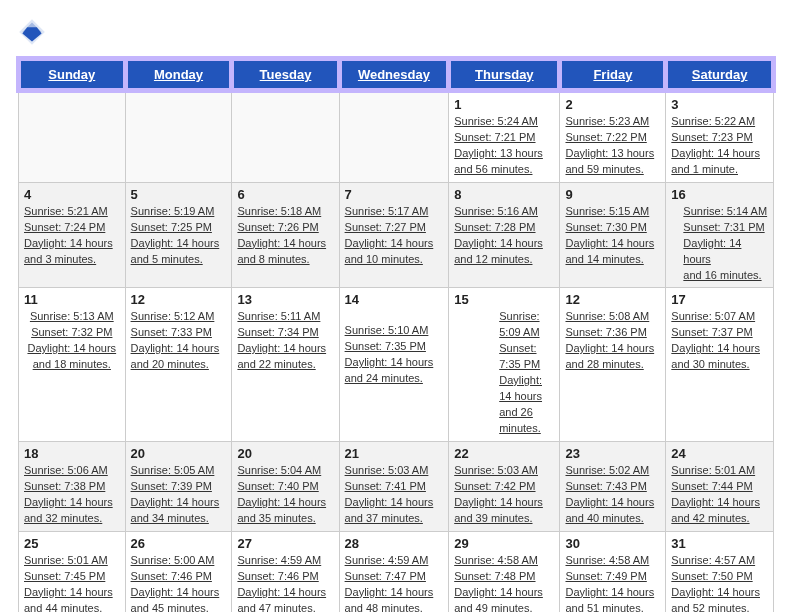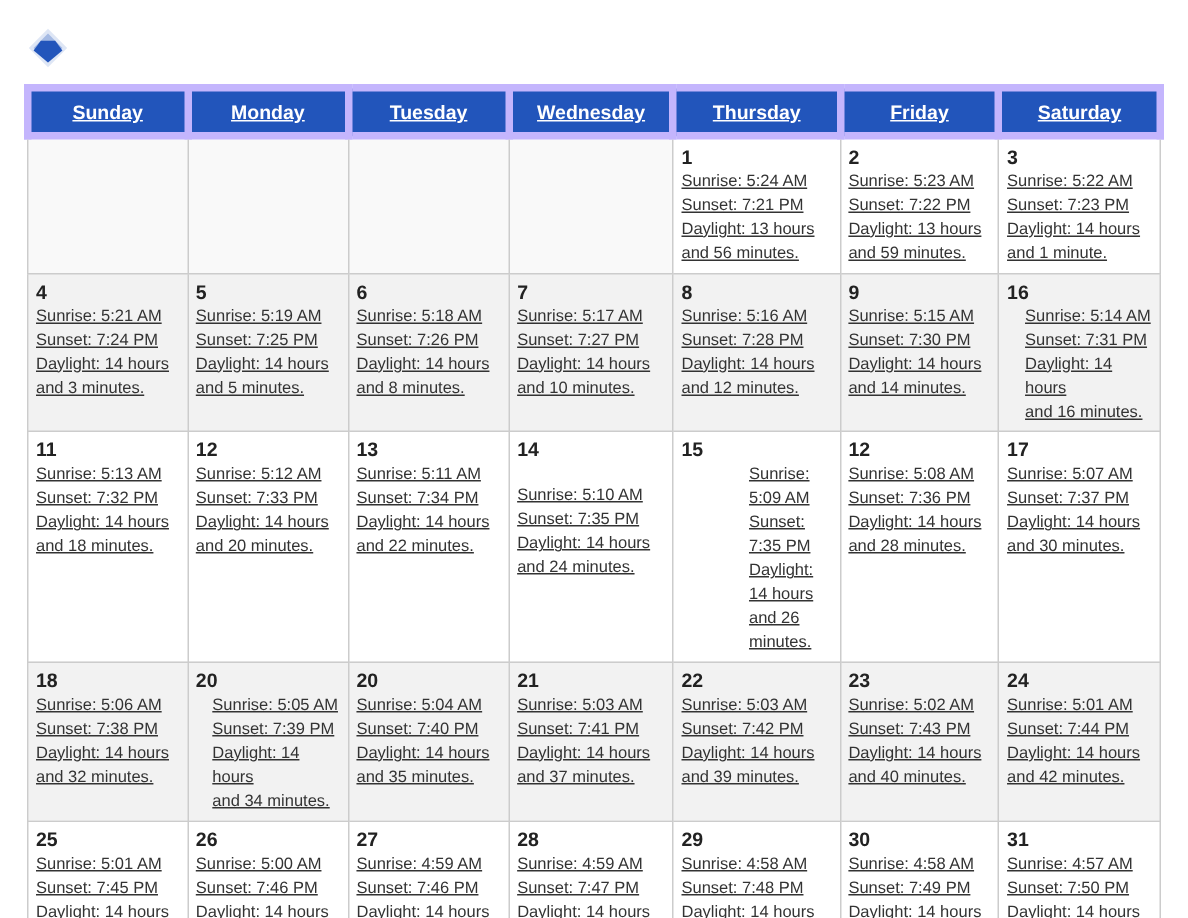--- a/index.html
+++ b/index.html
@@ -204,21 +204,21 @@
           <span class="day-number">16</span>
           <div class="day-info" style="white-space: pre-line; margin-left: 12px;">Sunrise: 5:14 AM
 Sunset: 7:31 PM
 Daylight: 14 hours
 and 16 minutes.</div>
         </td>
       </tr>
       <tr>
         <td>
           <span class="day-number">11</span>
-          <div class="day-info" style="white-space: pre-line;">Sunrise: 5:13 AM
+          <div class="day-info" style="white-space: pre-line; text-align: center;">Sunrise: 5:13 AM
 Sunset: 7:32 PM
 Daylight: 14 hours
 and 18 minutes.</div>
         </td>
         <td>
           <span class="day-number">12</span>
           <div class="day-info" style="white-space: pre-line;">Sunrise: 5:12 AM
 Sunset: 7:33 PM
 Daylight: 14 hours
 and 20 minutes.</div>
@@ -262,21 +262,21 @@
       <tr class="row-shaded">
         <td>
           <span class="day-number">18</span>
           <div class="day-info" style="white-space: pre-line;">Sunrise: 5:06 AM
 Sunset: 7:38 PM
 Daylight: 14 hours
 and 32 minutes.</div>
         </td>
         <td>
           <span class="day-number">20</span>
-          <div class="day-info" style="white-space: pre-line; margin-left: 11px;">Sunrise: 5:05 AM
+          <div class="day-info" style="white-space: pre-line;">Sunrise: 5:05 AM
 Sunset: 7:39 PM
 Daylight: 14 hours
 and 34 minutes.</div>
         </td>
         <td>
           <span class="day-number">20</span>
           <div class="day-info" style="white-space: pre-line;">Sunrise: 5:04 AM
 Sunset: 7:40 PM
 Daylight: 14 hours
 and 35 minutes.</div>

